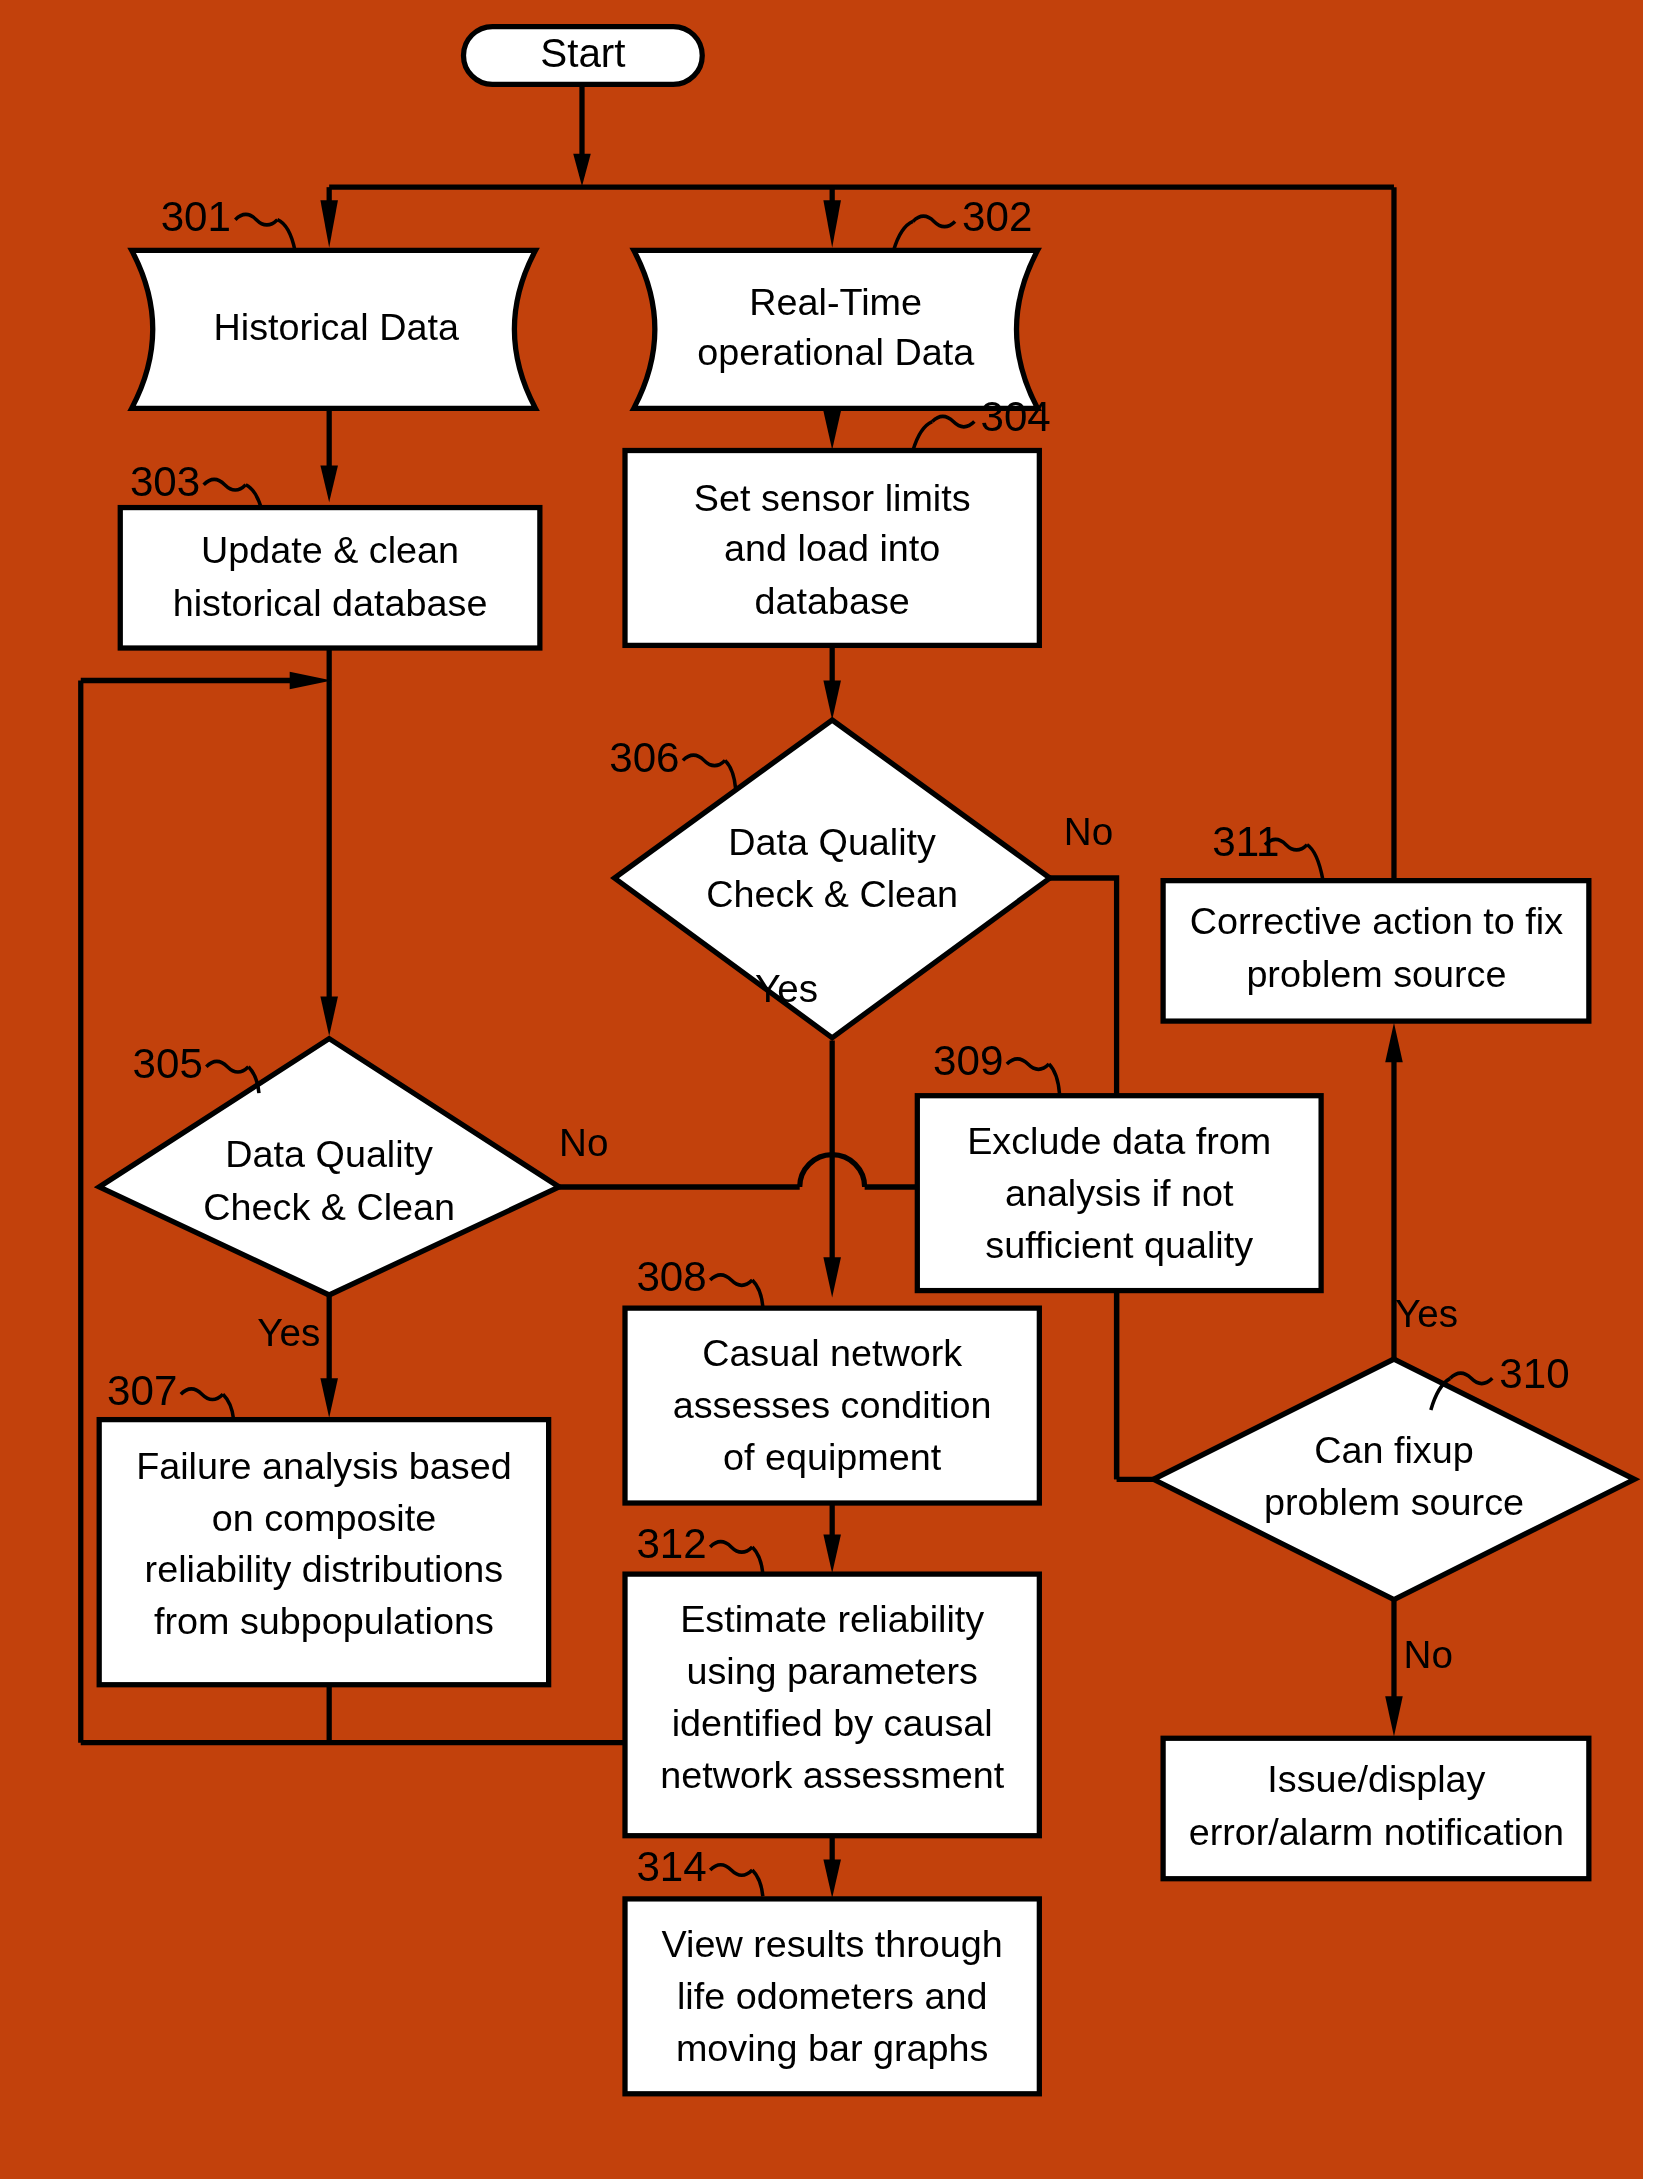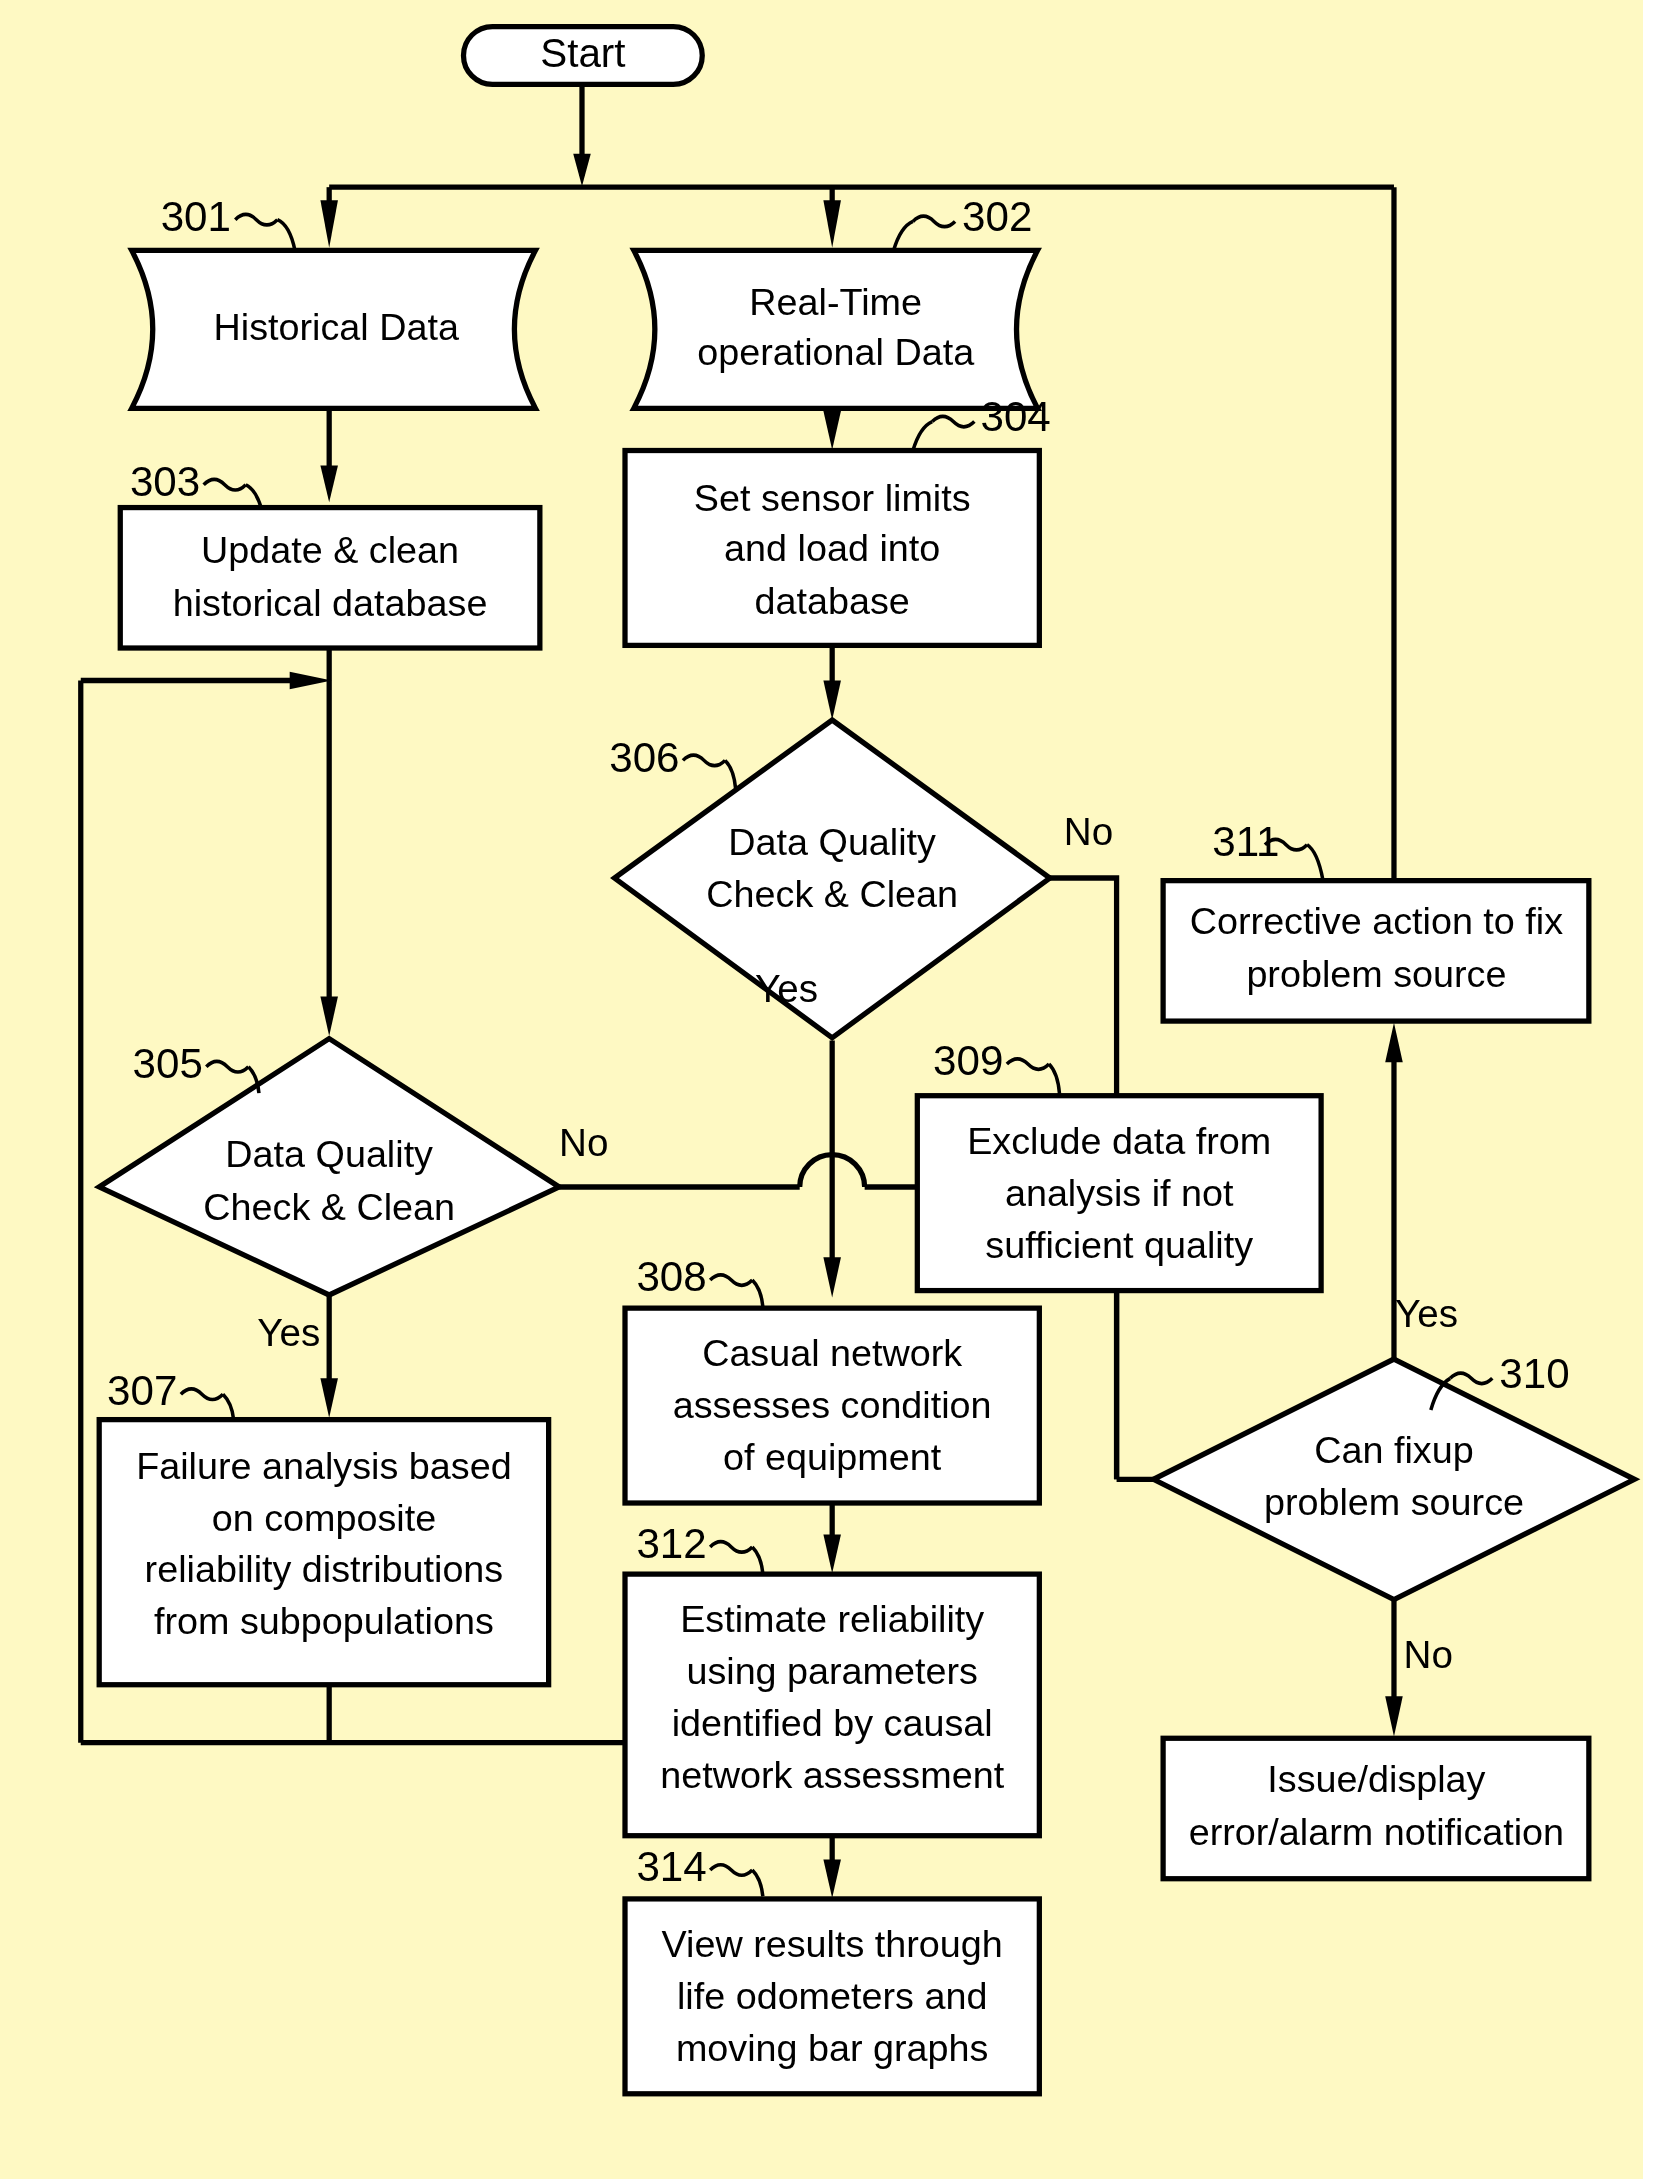--- a/index.html
+++ b/index.html
@@ -1,17 +1,17 @@
 <!DOCTYPE html>
 <html style="font-size:14px"><head>
 <meta charset="utf-8">
 <style>
   html,body{margin:0;padding:0;background:#ffffff;}
   body{font-family:"Liberation Sans", sans-serif;}
-  #stage{position:relative;width:1643px;height:2180px;background:#fef9c3;overflow:hidden;}
+  #stage{position:relative;width:1643px;height:2180px;background:#c2410c;overflow:hidden;}
   svg{position:absolute;top:0;left:0;width:1674px;height:2180px;display:block;}
   .shape{fill:#ffffff;stroke:#000000;stroke-width:6;stroke-linejoin:miter;}
   .conn{stroke:#000000;stroke-width:6;fill:none;stroke-linecap:butt;}
   .arrowfill{fill:#000000;}
   text{fill:#000000;font-family:"Liberation Sans", sans-serif;}
   .node-text{font-size:43px;text-anchor:middle;dominant-baseline:middle;}
   .start-text{font-size:46px;text-anchor:middle;dominant-baseline:middle;}
   .ref-text{font-size:48px;text-anchor:start;dominant-baseline:middle;}
   .edge-text{font-size:44px;text-anchor:middle;dominant-baseline:middle;}
   .leader{stroke:#000;stroke-width:4;fill:none;}

